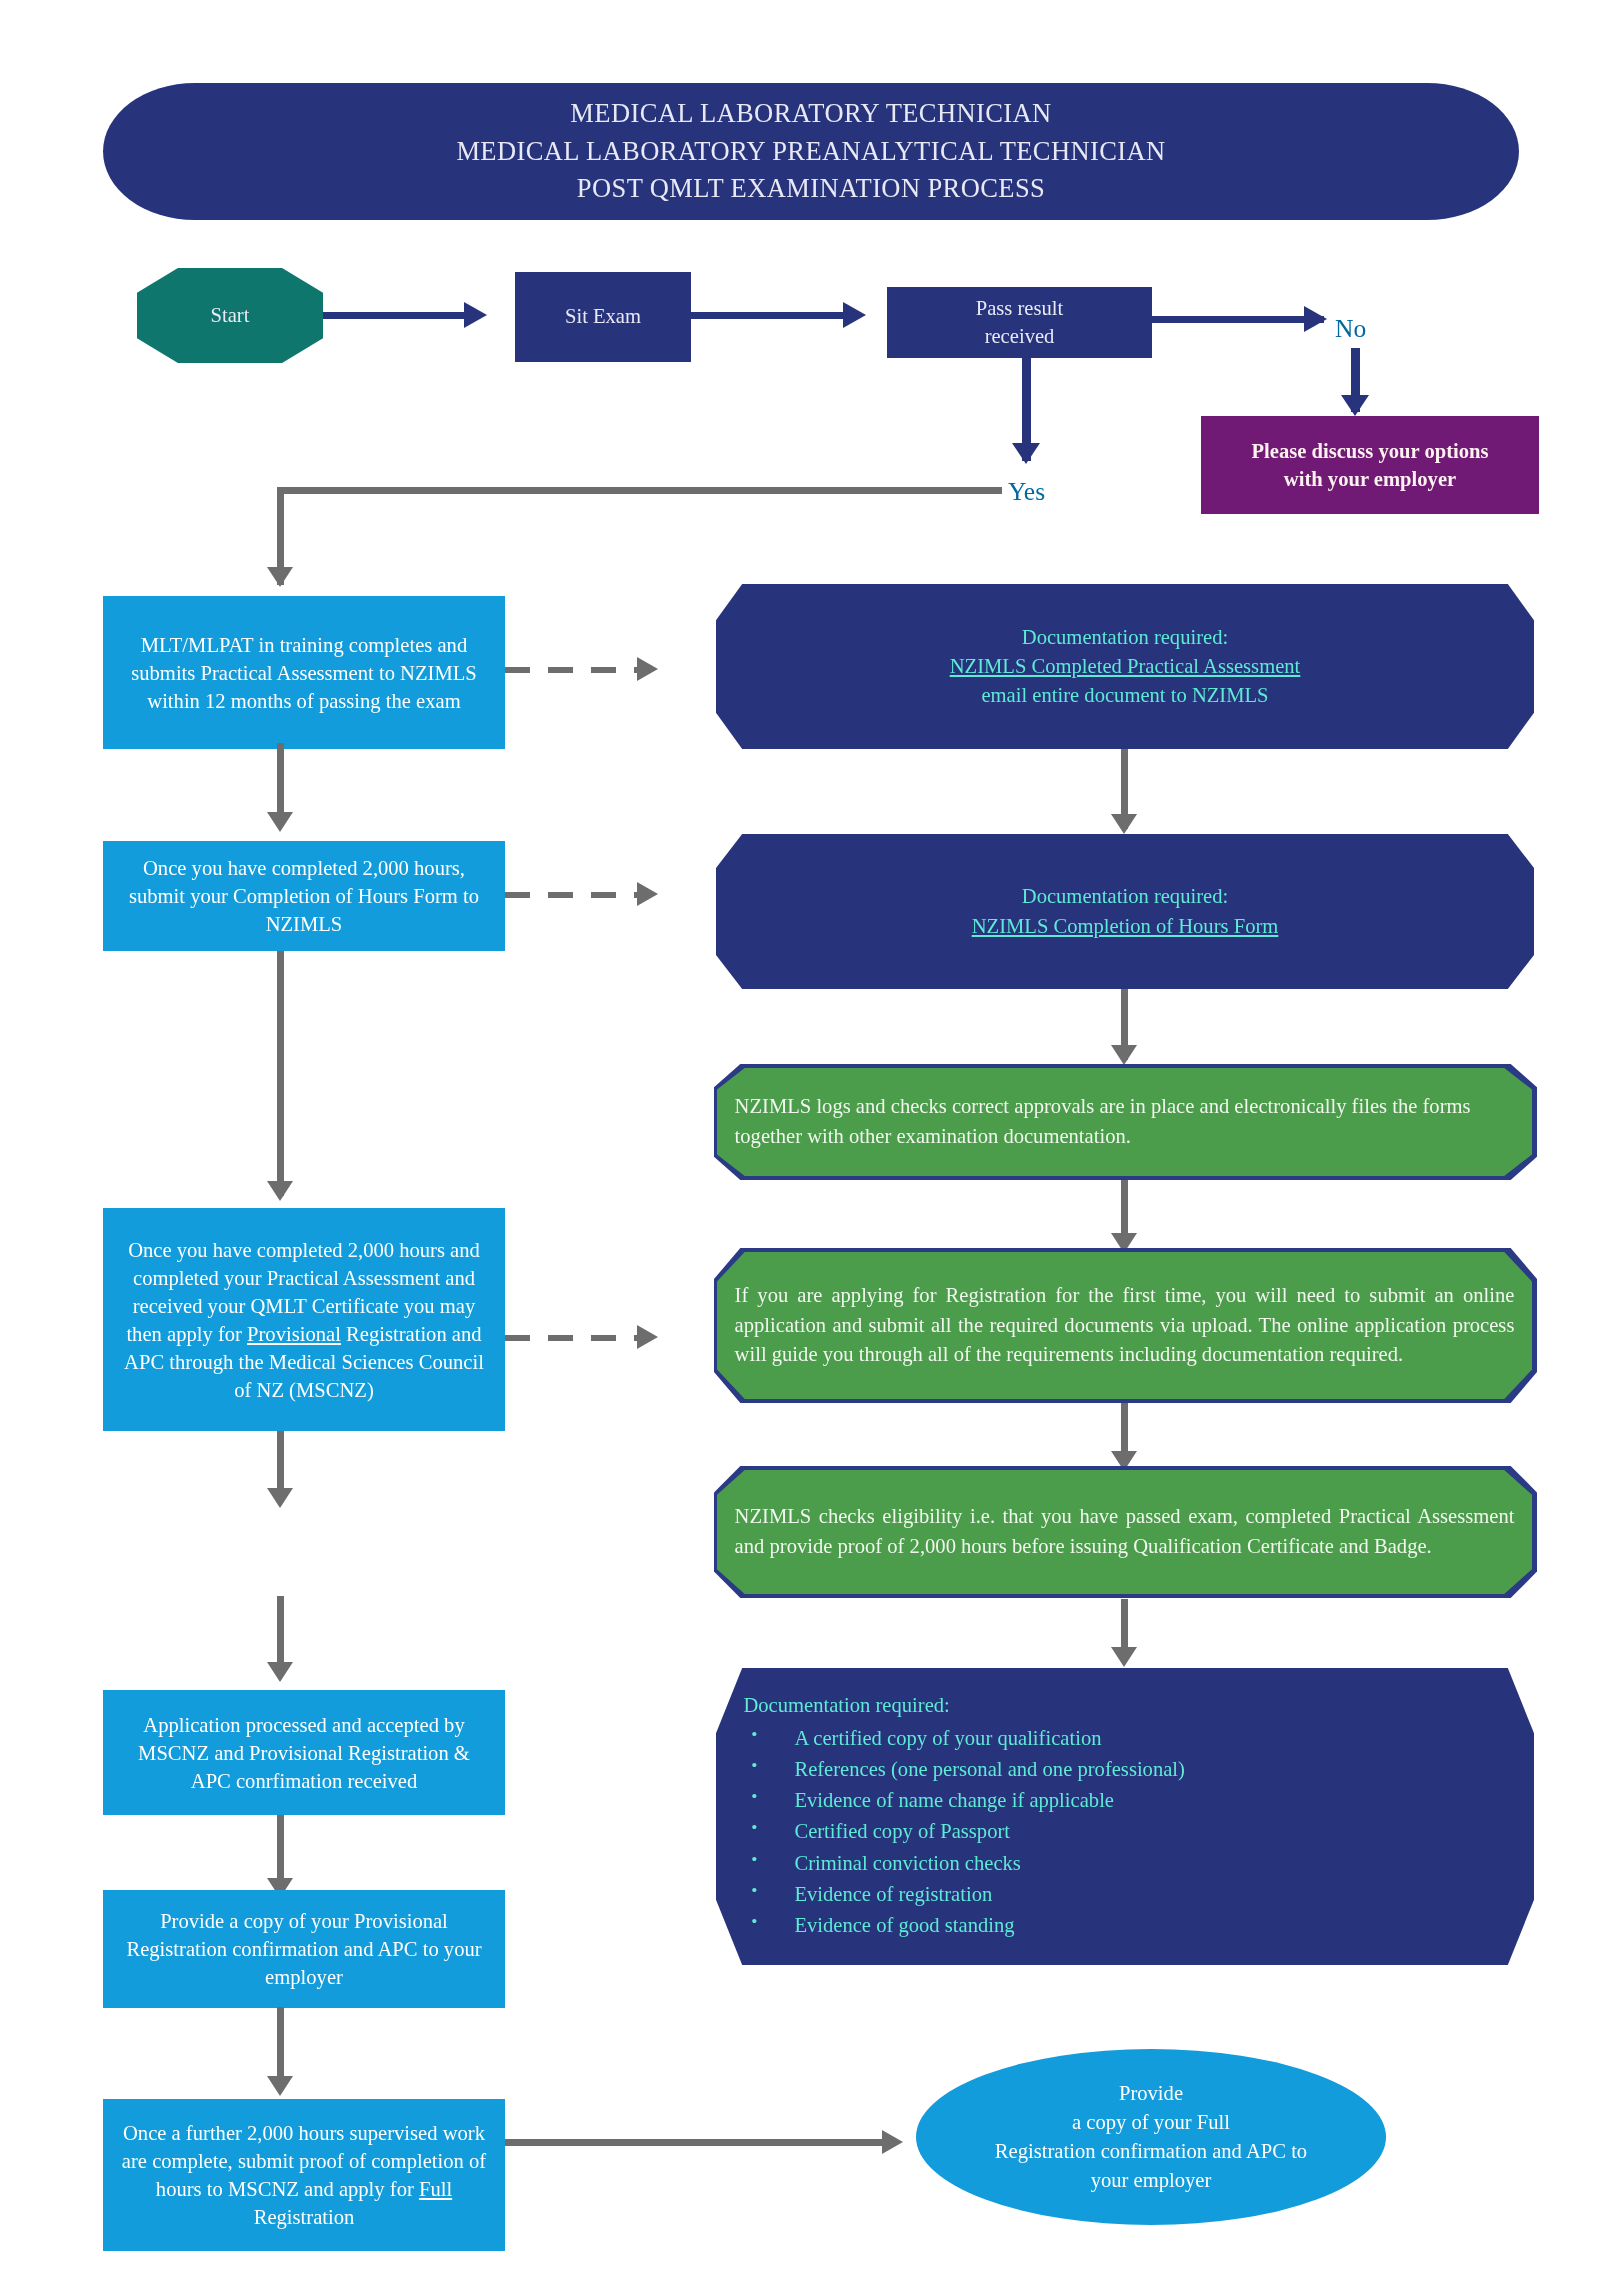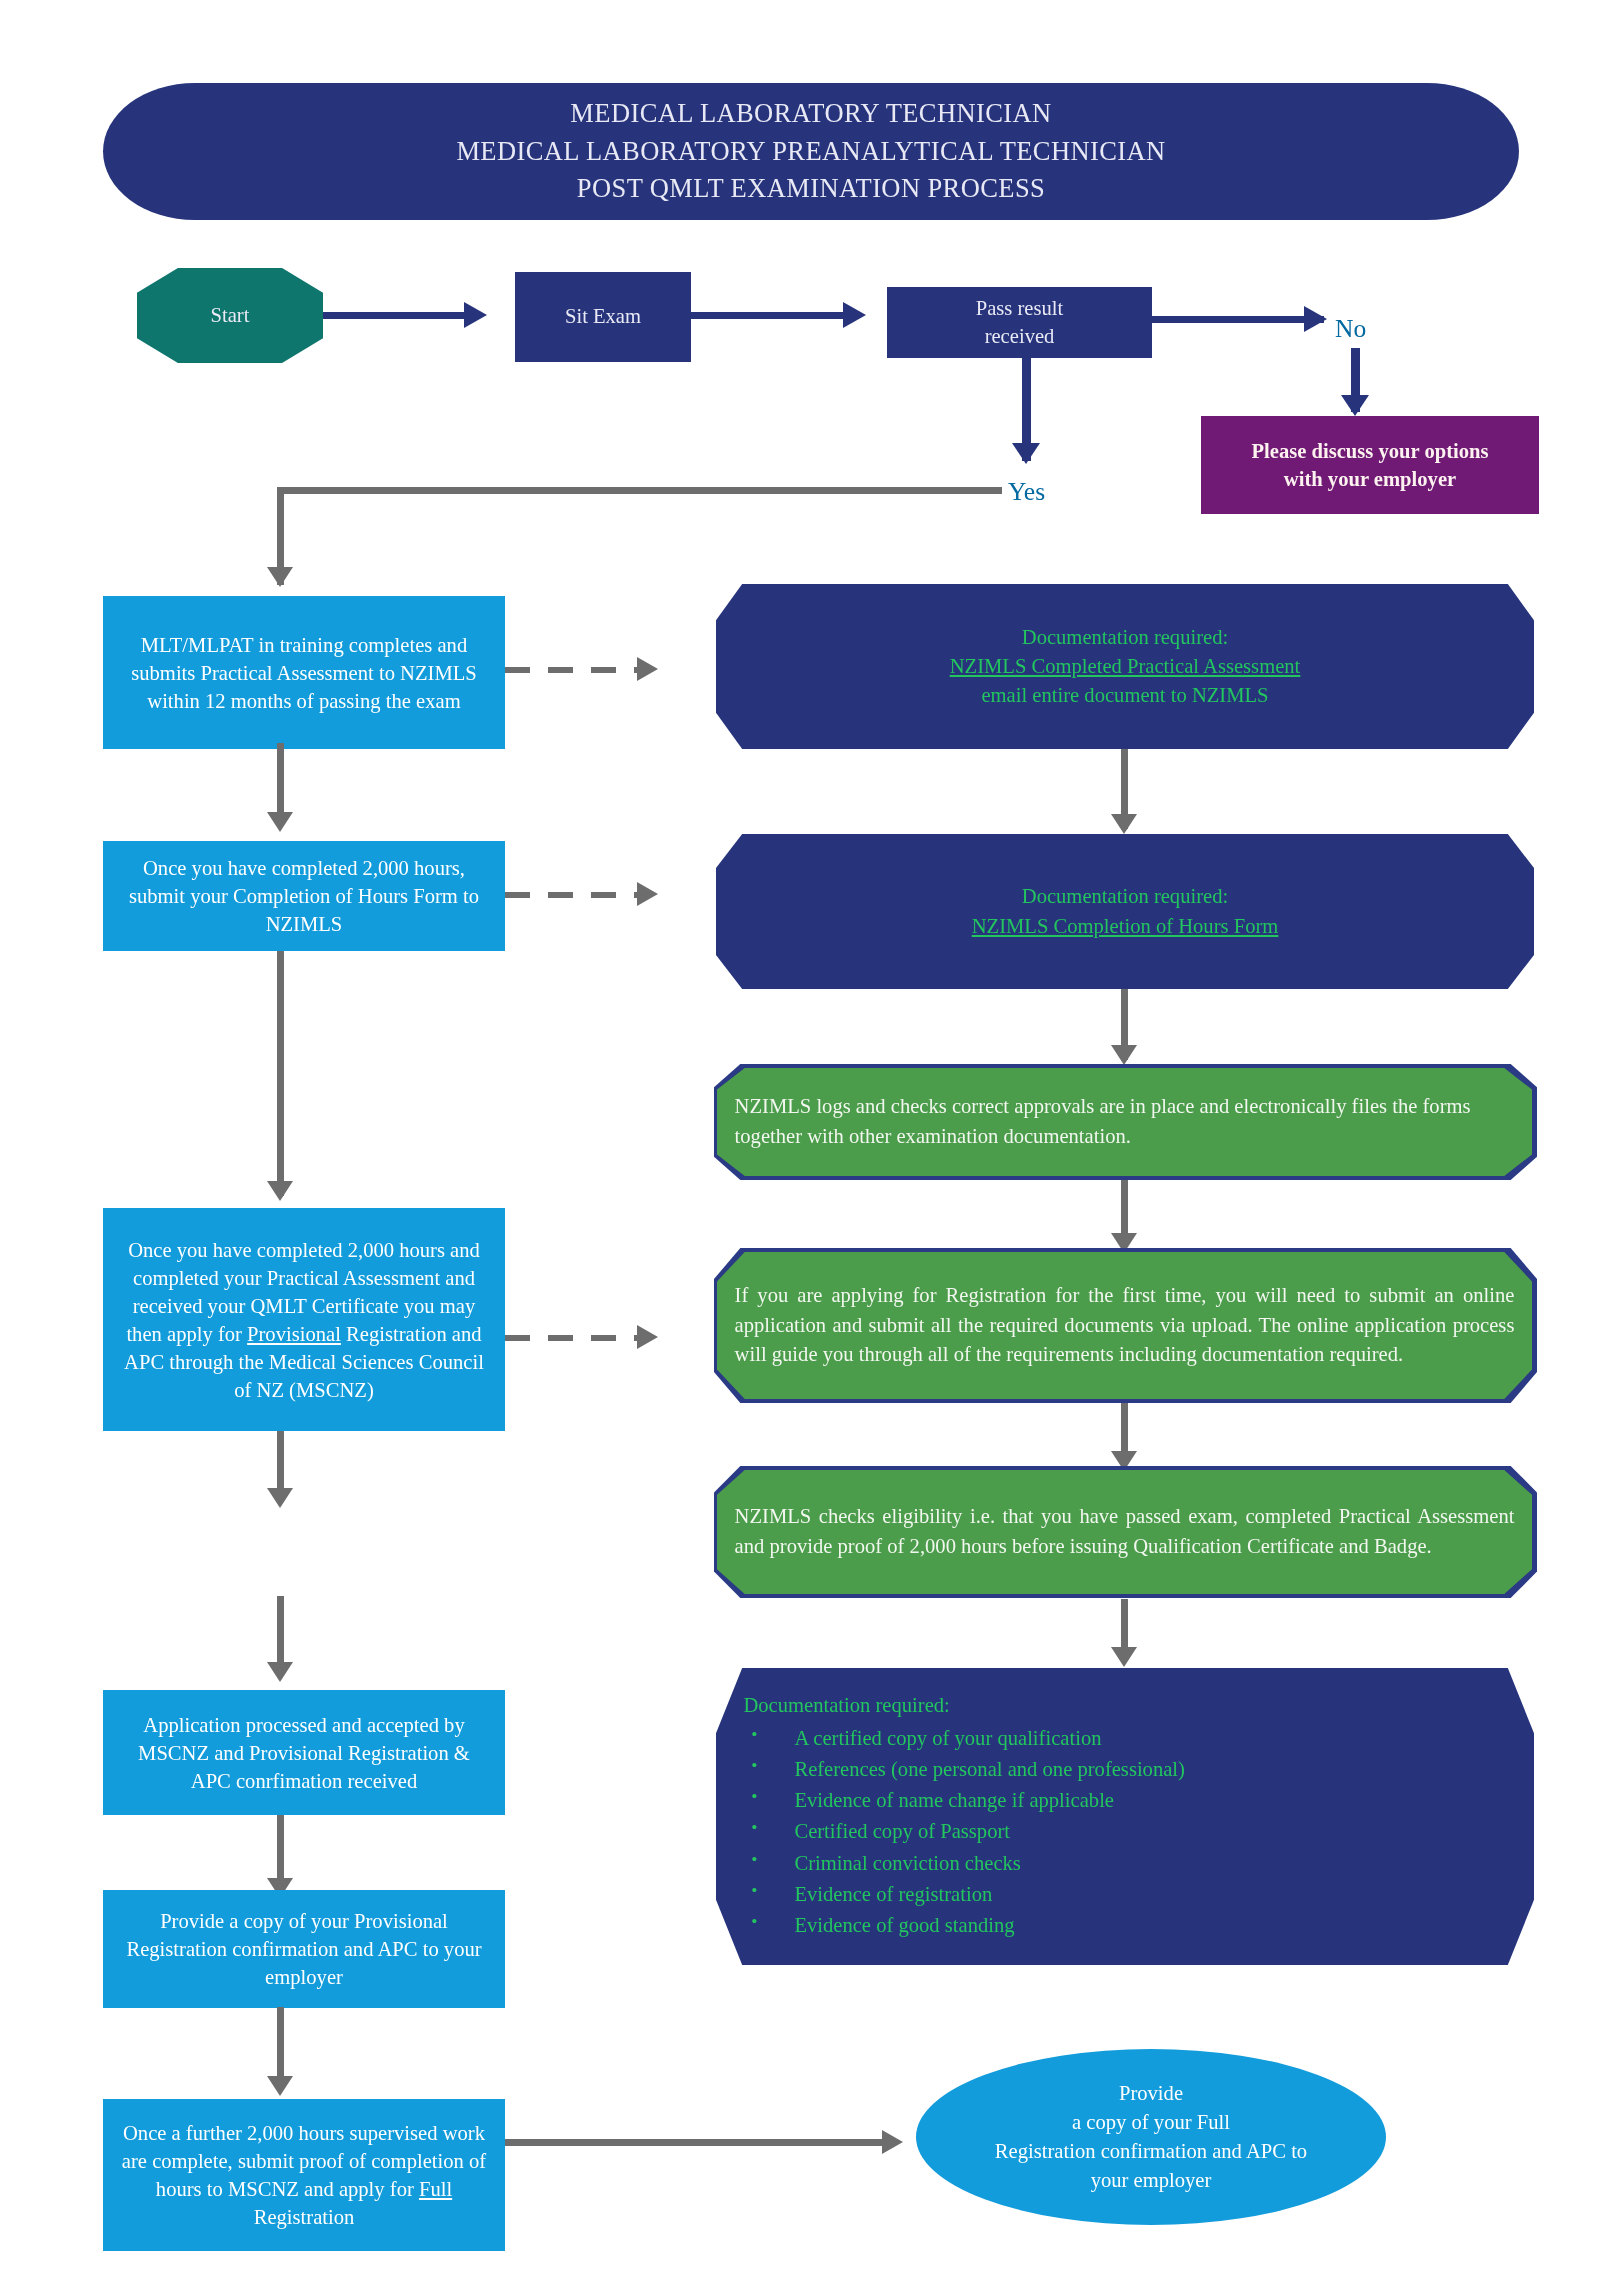--- a/index.html
+++ b/index.html
@@ -24,21 +24,21 @@
     display:flex;align-items:center;justify-content:center;
     font-size:20.6px;
     clip-path:polygon(22% 0,78% 0,100% 26%,100% 74%,78% 100%,22% 100%,0 74%,0 26%);
   }
   .rect-navy{
     background:#27347c;color:#e9eaf6;
     display:flex;align-items:center;justify-content:center;
     text-align:center;font-size:20.6px;line-height:1.32;
   }
   .oct-navy{
-    background:#27347c;color:#22c55e;
+    background:#27347c;color:#5eead4;
     display:flex;align-items:center;justify-content:center;
     text-align:center;font-size:20.6px;line-height:1.42;
     clip-path:polygon(3.2% 0,96.8% 0,100% 22%,100% 78%,96.8% 100%,3.2% 100%,0 78%,0 22%);
   }
   .oct-navy.left{justify-content:flex-start;text-align:left;}
   .oct-green{
     background:#4b9c4b;color:#f2f7ef;
     display:flex;align-items:center;
     font-size:20.6px;line-height:1.45;
     clip-path:polygon(3.4% 0,96.6% 0,100% 20%,100% 80%,96.6% 100%,3.4% 100%,0 80%,0 20%);

